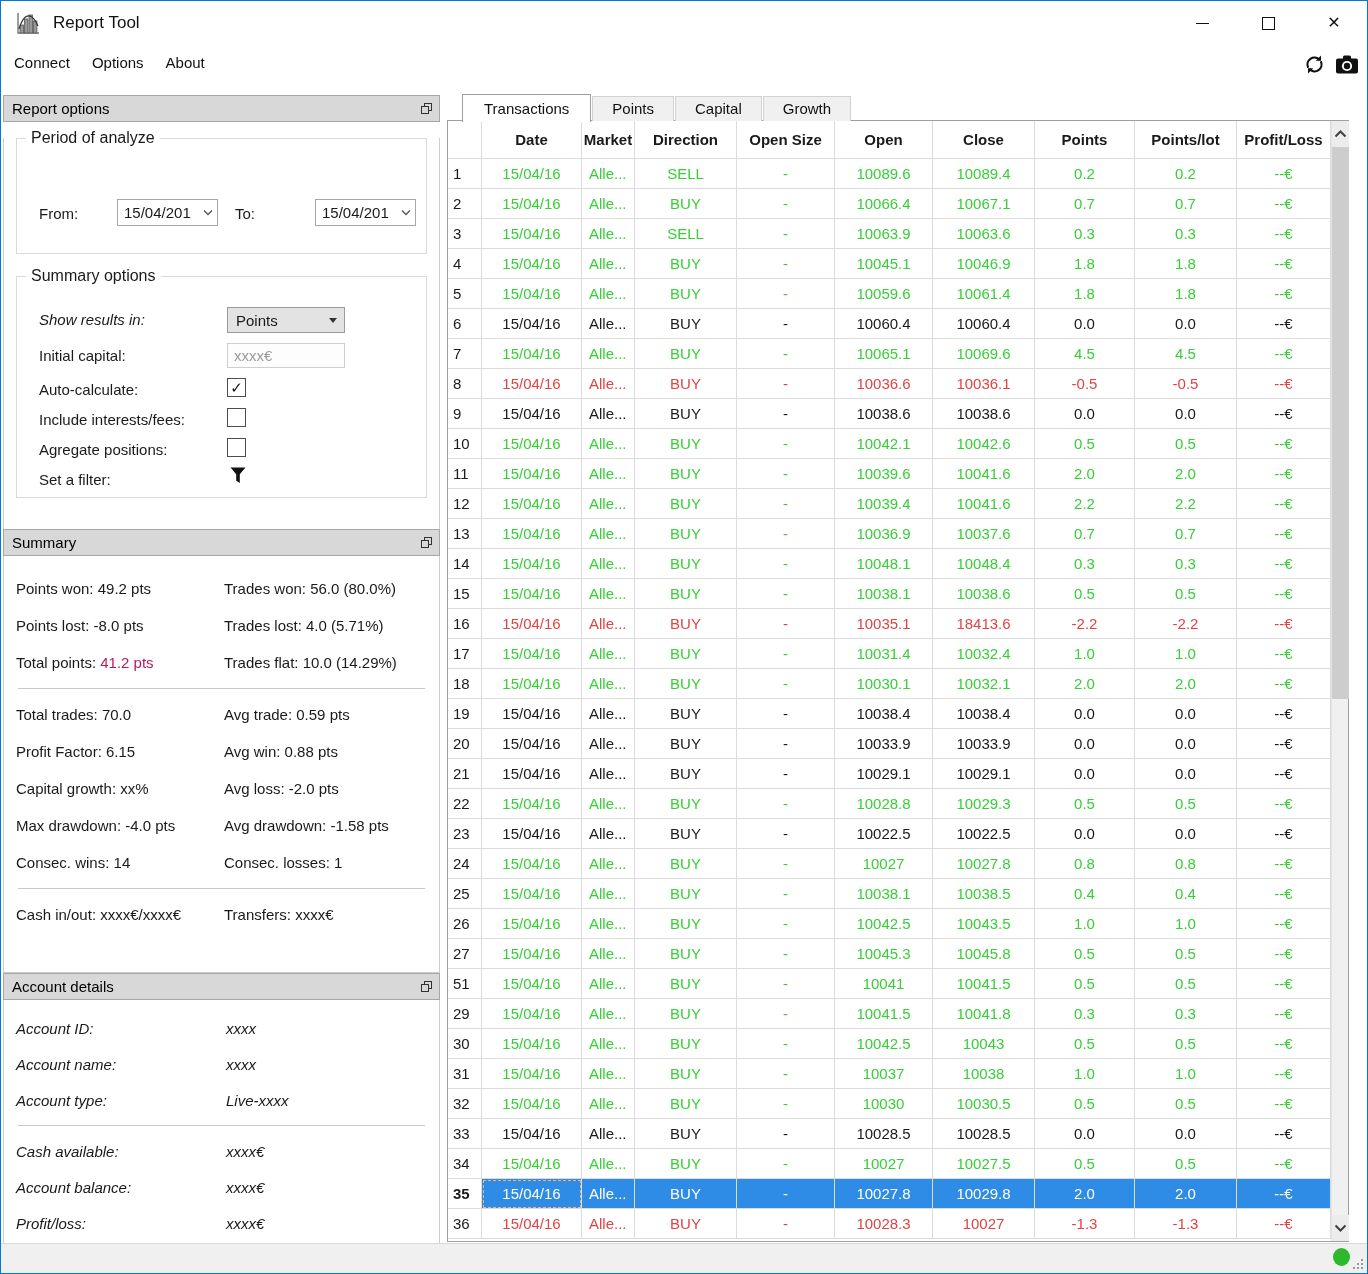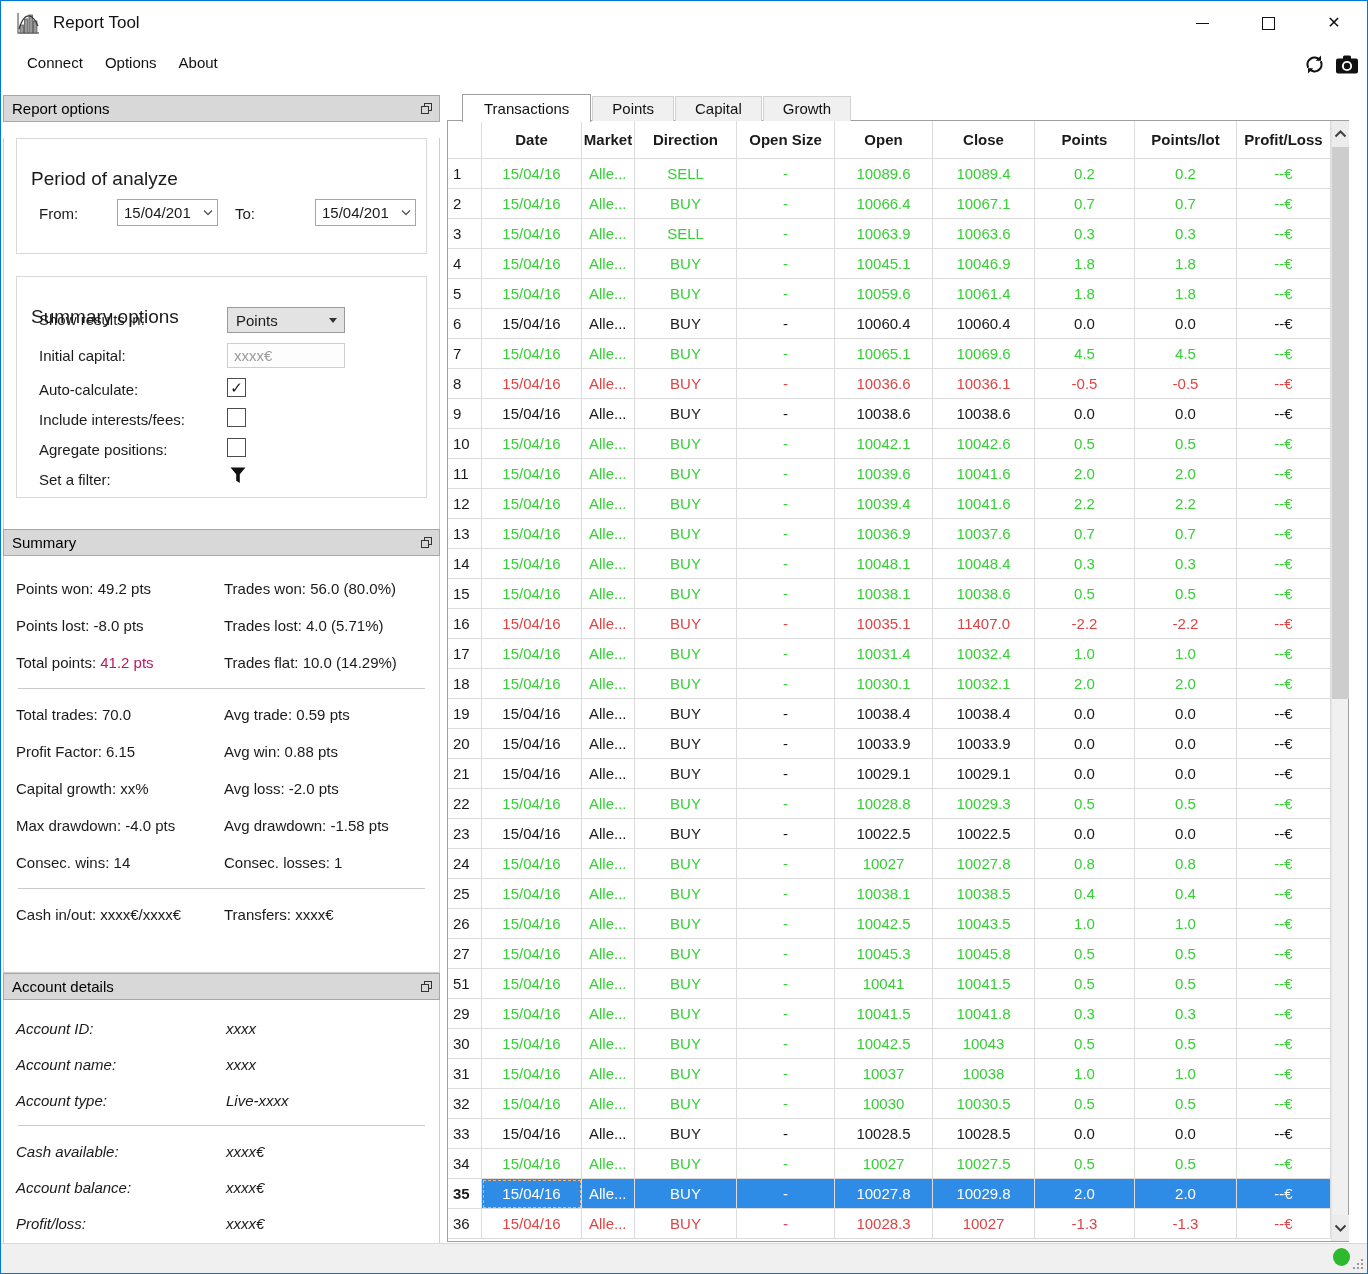--- a/index.html
+++ b/index.html
@@ -11,45 +11,45 @@
   .titlebar{position:absolute;left:0;top:0;width:100%;height:44px;background:#fff;}
   .appicon{position:absolute;left:14px;top:9px;}
   .title{position:absolute;left:52px;top:12px;font-size:17px;color:#111;}
   .winbtns{position:absolute;right:0;top:0;display:flex;height:44px;}
   .wbtn{width:66px;height:44px;display:flex;align-items:center;justify-content:center;}
   .min-glyph{display:block;width:13px;height:0;border-top:1px solid #111;}
   .max-glyph{display:block;width:13px;height:13px;border:1px solid #111;}
   .close-glyph{font-size:16px;color:#111;line-height:1;}
 
   
-  .menubar{position:absolute;left:0;top:44px;height:34px;display:flex;align-items:center;padding-left:15px;}
+  .menubar{position:absolute;left:0;top:44px;height:34px;display:flex;align-items:center;padding-left:2px;}
   .menu-item{font-size:15px;padding:6px 11px;color:#111;}
   .topicons{position:absolute;right:8px;top:52px;display:flex;align-items:center;gap:9px;}
 
   
   .panel{position:absolute;left:2px;width:437px;}
   .phead{height:27px;background:#d8d8d8;border:1px solid #a7a7a7;display:flex;align-items:center;justify-content:space-between;padding:0 7px 0 8px;font-size:15px;color:#000;}
   .pbody{background:#fff;border:1px solid #cdcdcd;border-top:none;position:relative;}
   .p-report{top:94px;}  .p-report .pbody{height:407px;}
   .p-summary{top:528px;}.p-summary .pbody{height:417px;}
   .p-account{top:972px;}.p-account .pbody{height:244px;font-style:italic;}
 
   .fieldset{position:relative;border:1px solid #d9d9d9;background:#fff;}
-  .legend{position:absolute;top:-10px;left:9px;background:#fff;padding:0 5px;font-size:19px;margin-top:39px;}
+  .legend{position:absolute;top:-10px;left:9px;background:#fff;padding:0 5px;font-size:16px;}
   .fs-period{margin:16px 12px 0;height:116px;}
   .fs-sumopt{margin:22px 12px 0;height:222px;}
   .lbl{position:absolute;font-size:15px;white-space:nowrap;}
   .l-from{left:22px;top:66px;}  .l-to{left:218px;top:66px;}
   .combo{position:absolute;display:flex;align-items:center;background:#fff;border:1px solid #a6a6a6;}
   .c-from{left:100px;top:60px;width:101px;height:27px;}
   .c-to{left:298px;top:60px;width:101px;height:27px;}
   .combo-val{flex:1;font-size:15px;padding-left:6px;white-space:nowrap;overflow:hidden;}
   .chev{margin-right:4px;flex:none;}
 
-  .l-results{left:22px;top:34px;} .l-capital{left:22px;top:70px;}
+  .l-results{left:22px;top:34px;font-style:italic;} .l-capital{left:22px;top:70px;}
   .l-auto{left:22px;top:104px;}   .l-fees{left:22px;top:134px;}
   .l-agg{left:22px;top:164px;}    .l-filter{left:22px;top:194px;}
   .dropdown{position:absolute;left:210px;top:30px;width:118px;height:26px;background:#e3e3e3;border:1px solid #9a9a9a;display:flex;align-items:center;}
   .dropdown .combo-val{padding-left:8px;}
   .dd-arrow{width:0;height:0;border-left:4px solid transparent;border-right:4px solid transparent;border-top:5px solid #333;margin-right:7px;}
   .txtinput{position:absolute;left:210px;top:66px;width:118px;height:25px;border:1px solid #cfcfcf;background:#fdfdfd;color:#9b9b9b;font-size:15px;padding:0 6px;font-family:"Liberation Sans",sans-serif;}
   .cb{position:absolute;left:210px;width:19px;height:19px;border:1px solid #4d4d4d;background:#fff;display:flex;align-items:center;justify-content:center;font-size:15px;color:#111;}
   .cb-auto{top:101px;} .cb-fees{top:131px;} .cb-agg{top:161px;}
   .filtericon{position:absolute;left:212px;top:189px;}
 
@@ -480,21 +480,21 @@
           <div class="c-ptslot">0.5</div>
           <div class="c-pl">--€</div>
         </div>
         <div class="trow loss">
           <div class="c-num">16</div>
           <div class="c-date">15/04/16</div>
           <div class="c-market">Alle...</div>
           <div class="c-dir">BUY</div>
           <div class="c-size">-</div>
           <div class="c-open">10035.1</div>
-          <div class="c-close">11407.0</div>
+          <div class="c-close">18413.6</div>
           <div class="c-pts">-2.2</div>
           <div class="c-ptslot">-2.2</div>
           <div class="c-pl">--€</div>
         </div>
         <div class="trow win">
           <div class="c-num">17</div>
           <div class="c-date">15/04/16</div>
           <div class="c-market">Alle...</div>
           <div class="c-dir">BUY</div>
           <div class="c-size">-</div>

